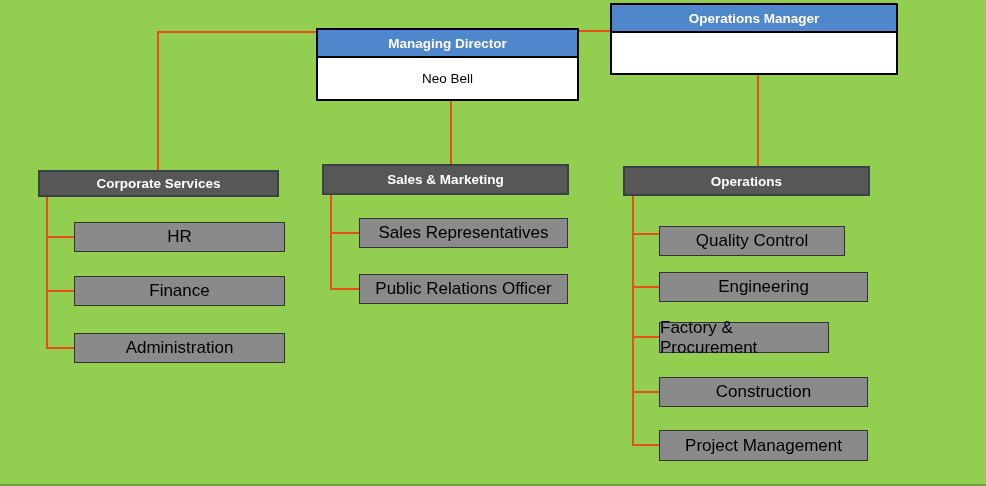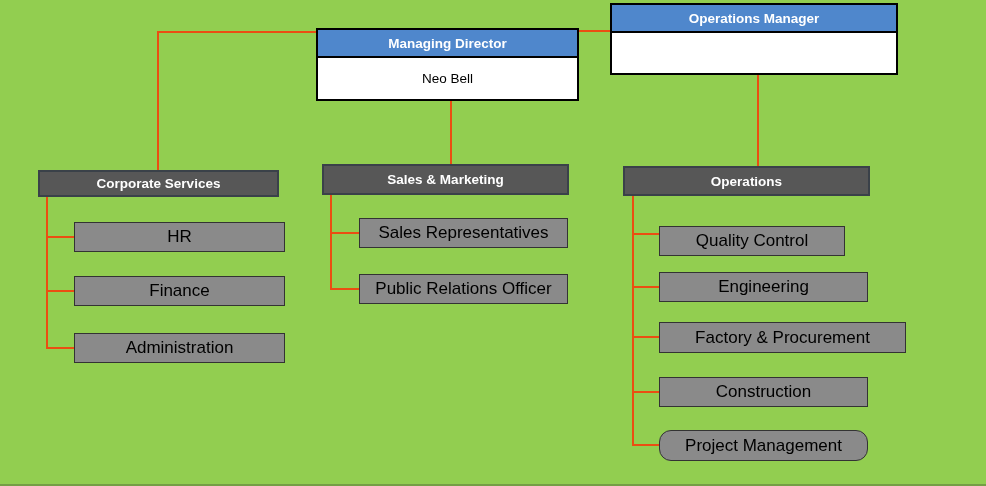--- a/index.html
+++ b/index.html
@@ -52,23 +52,23 @@
     display:flex;align-items:center;justify-content:center;
     width:211px;height:30px;
   }
   .c-hr{left:74px;top:222px;}
   .c-fin{left:74px;top:276px;}
   .c-adm{left:74px;top:333px;}
   .c-sr{left:359px;top:218px;width:209px;}
   .c-pro{left:359px;top:274px;width:209px;}
   .c-qc{left:659px;top:219px;width:186px;margin-top:7px;}
   .c-eng{left:659px;top:272px;width:209px;}
-  .c-fp{left:659px;top:322px;width:247px;height:31px;}
+  .c-fp{left:659px;top:322px;width:170px;height:31px;}
   .c-con{left:659px;top:377px;width:209px;}
-  .c-pm{left:659px;top:430px;width:209px;height:31px;border-radius:12px;}
+  .c-pm{left:659px;top:430px;width:209px;height:31px;}
   
   .line{position:absolute;background:var(--connector);}
   .h{height:2px;} .v{width:2px;}
   .ln-top-left{left:158px;top:31px;width:158px;}
   .ln-md-om{left:579px;top:30px;width:31px;}
   .ln-left-v{left:157px;top:31px;height:139px;}
   .ln-md-v{left:450px;top:77px;height:87px;}
   .ln-om-v{left:757px;top:75px;height:91px;}
   .ln-cs-v{left:46px;top:197px;height:151px;}
   .ln-cs-s1{left:46px;top:236px;width:28px;}

